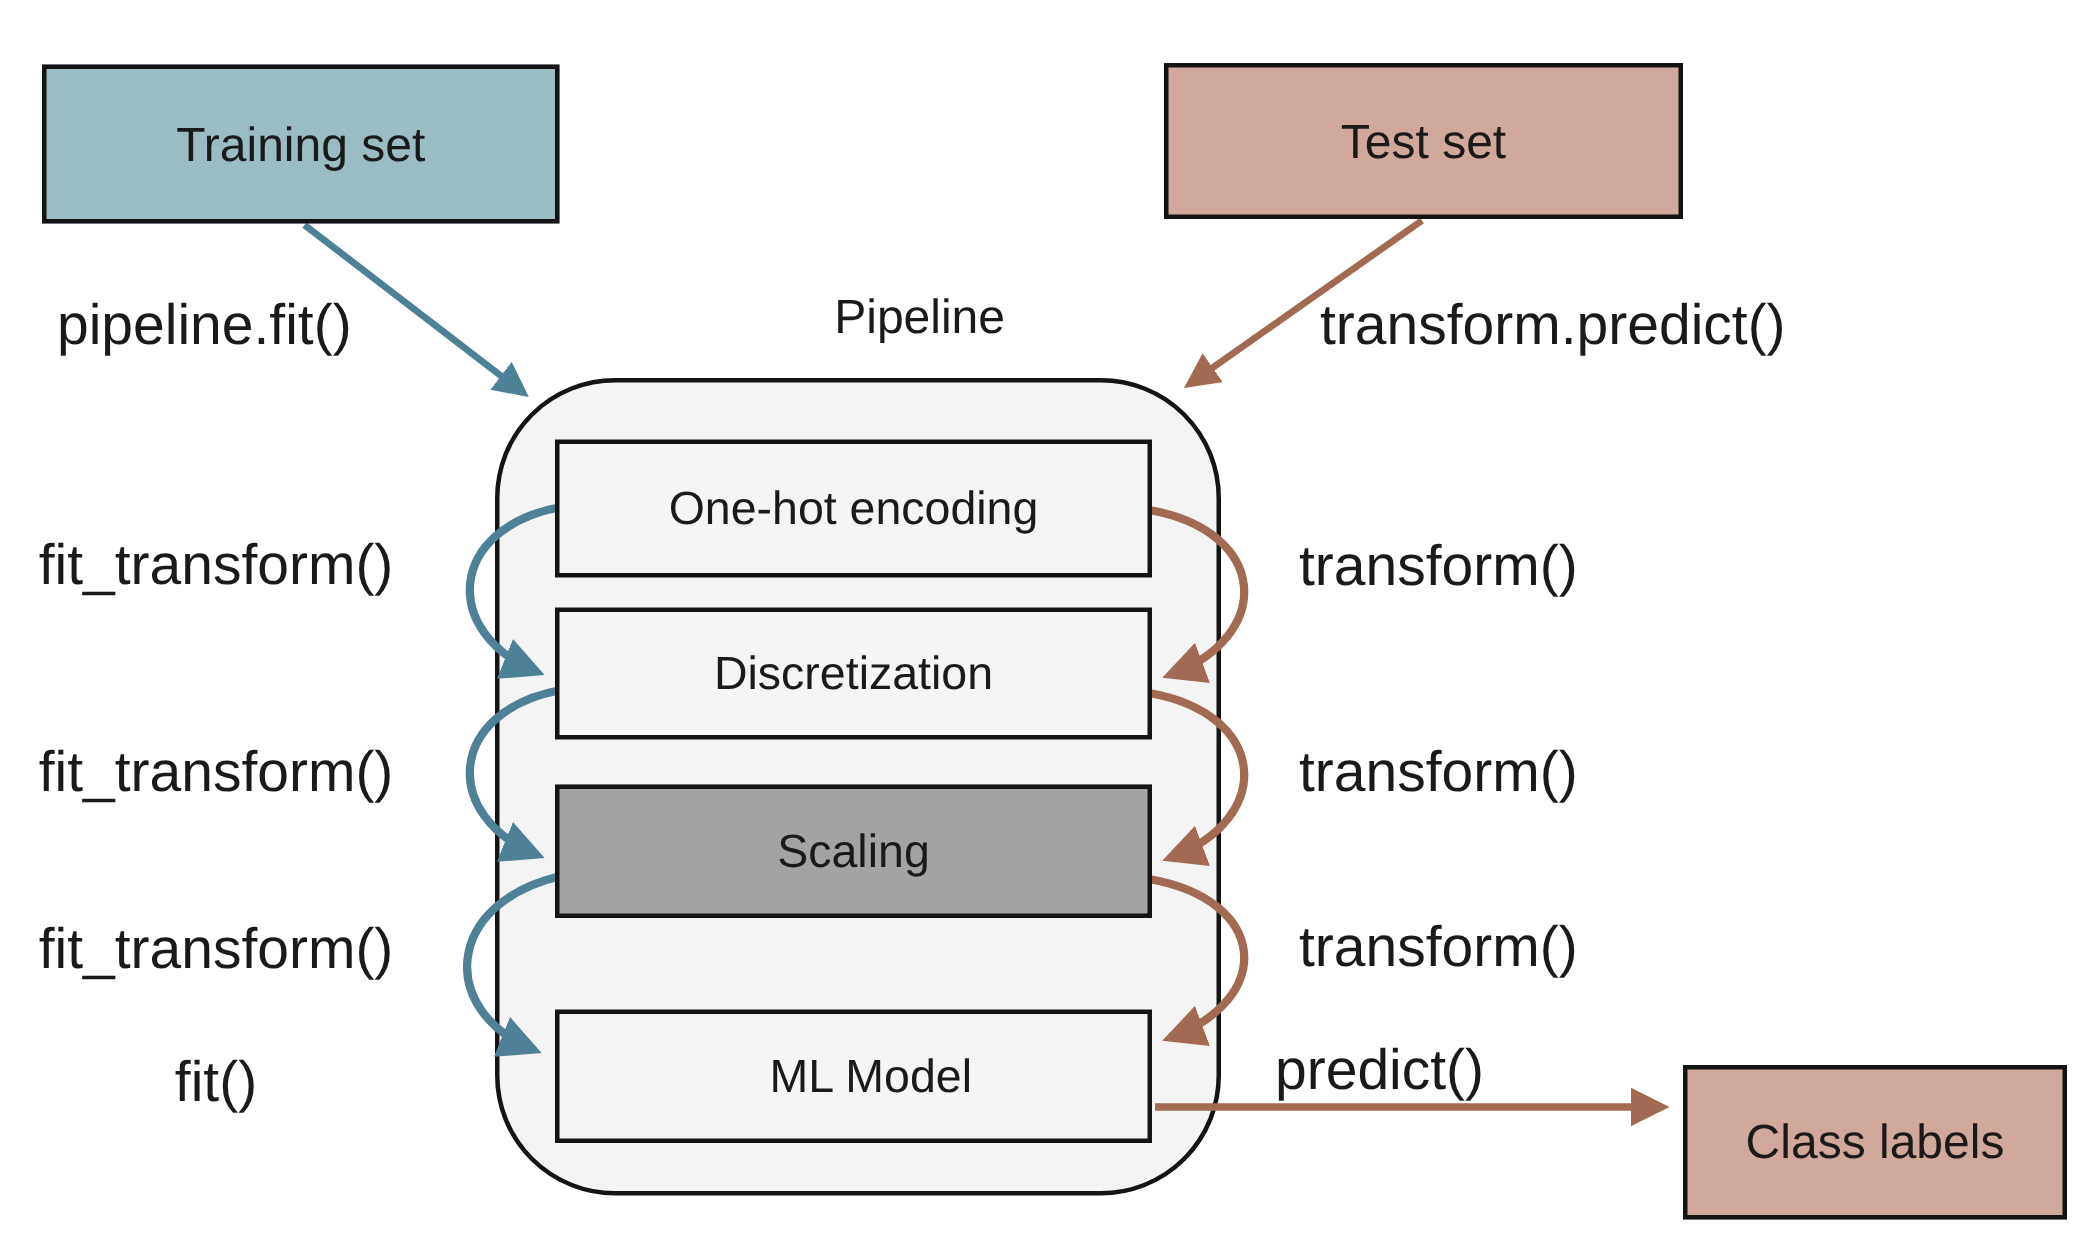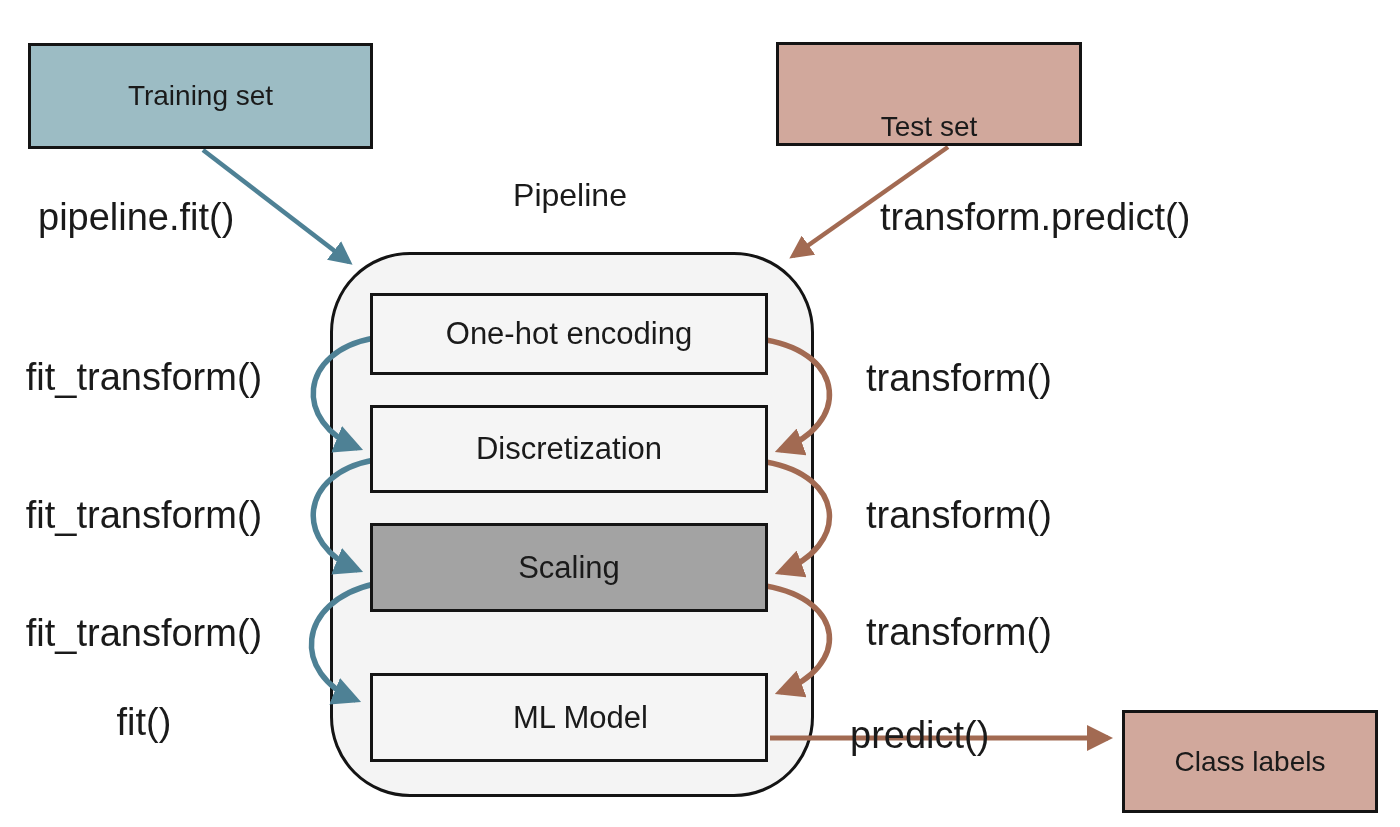--- a/index.html
+++ b/index.html
@@ -17,28 +17,28 @@
     left: 0; top: 0;
     width: 1400px; height: 827px;
     z-index: 1;
   }
   .node {
     position: absolute;
     border: 3px solid #141414;
     display: flex;
     align-items: center;
     justify-content: center;
-    font-size: 28px;
+    font-size: 32px;
     z-index: 2;
     box-sizing: border-box;
   }
   .io-box { background: #9cbcc4; }
   .out-box { background: #d1a89c; }
   #training-set { left: 28px;  top: 43px;  width: 345px; height: 106px; }
-  #test-set     { left: 776px; top: 42px;  width: 306px; height: 104px; align-items: flex-end; }
+  #test-set     { left: 776px; top: 42px;  width: 346px; height: 104px; }
   #class-labels { left: 1122px;top: 690px; width: 256px; height: 103px; margin-top: 20px; }
   #pipeline-container {
     position: absolute;
     left: 330px; top: 252px;
     width: 484px; height: 545px;
     background: #f4f4f4;
     border: 3.5px solid #141414;
     border-radius: 80px;
     z-index: 0;
     box-sizing: border-box;
@@ -49,44 +49,44 @@
     width: 398px;
     background: #f5f5f5;
     border: 3px solid #141414;
     display: flex;
     align-items: center;
     justify-content: center;
     font-size: 31px;
     z-index: 2;
     box-sizing: border-box;
   }
-  #step-0 { top: 293px; height: 82px; }
+  #step-0 { top: 293px; height: 92px; }
   #step-1 { top: 405px; height: 88px; }
   #step-2 { top: 523px; height: 89px; }
   #step-3 { top: 673px; height: 89px; padding-left: 23px; }
   .lbl {
     position: absolute;
     font-size: 38px;
     white-space: nowrap;
     z-index: 2;
     line-height: 38px;
   }
   .lbl-left  { left: 20px; width: 248px; text-align: center; }
   .lbl-right { left: 866px; text-align: right; }
   #lbl-pipeline-fit   { left: 38px; top: 198px; text-align: left; width: auto; }
-  #lbl-pipeline-title { left: 470px; top: 176px; width: 200px; text-align: center; font-size: 32px; }
+  #lbl-pipeline-title { left: 470px; top: 192px; width: 200px; text-align: right; font-size: 32px; }
   #lbl-pipeline-predict { left: 880px; top: 198px; }
   #lbl-left-0 { top: 358px; }
   #lbl-left-1 { top: 496px; }
   #lbl-left-2 { top: 614px; }
   #lbl-left-3 { top: 703px; }
   #lbl-right-0 { top: 359px; }
   #lbl-right-1 { top: 496px; }
   #lbl-right-2 { top: 613px; }
-  #lbl-right-3 { left: 850px; top: 695px; margin-top: 21px; }
+  #lbl-right-3 { left: 850px; top: 695px; }
 </style>
 </head>
 <body>
 
 <div id="canvas">
 
   <svg id="arrow-layer" viewBox="0 0 1400 827" xmlns="http://www.w3.org/2000/svg">
     <defs>
       <marker id="teal-head" markerWidth="5.2" markerHeight="5.2" refX="4.2" refY="2.6" orient="auto">
         <path d="M0,0 L5.2,2.6 L0,5.2 z" fill="#4e8195"></path>

